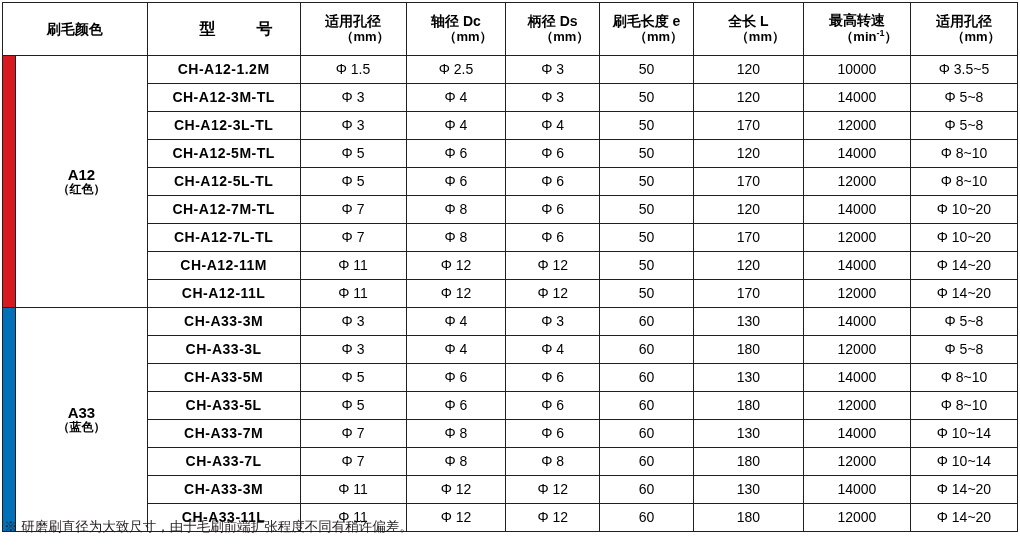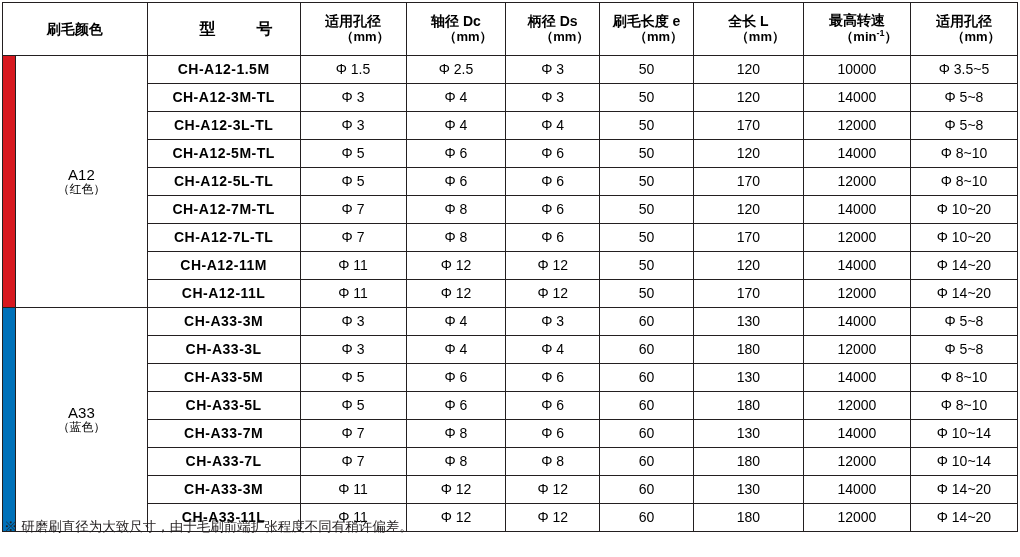--- a/index.html
+++ b/index.html
@@ -49,21 +49,21 @@
     font-size: 16px;
     letter-spacing: 3px;
     padding-left: 28px;
   }
   td.swatch {
     padding: 0;
     border: 1px solid #231f20;
   }
   td.group-cell {
     font-size: 15px;
-    font-weight: normal;
+    font-weight: bold;
     line-height: 1.6;
   }
   td.group-cell .g-code { display: block; font-size: 15px; }
   td.group-cell .g-name { display: block; font-size: 12px; }
   td.model {
     font-weight: bold;
     font-size: 15px;
     letter-spacing: 0.5px;
     height: 27px;
   }
@@ -135,21 +135,21 @@
         </th>
       </tr>
     </thead>
     <tbody id="tbody">
         <tr>
           <td class="swatch" rowspan="9" style="background: rgb(215, 25, 32);"></td>
           <td class="group-cell" rowspan="9">
             <span class="g-code">A12</span>
             <span class="g-name">（红色）</span>
           </td>
-          <td class="model">CH-A12-1.5M</td>
+          <td class="model">CH-A12-1.2M</td>
           <td class="val">Φ 1.5</td>
           <td class="val">Φ 2.5</td>
           <td class="val">Φ  3</td>
           <td class="val">50</td>
           <td class="val">120</td>
           <td class="val">10000</td>
           <td class="val">Φ  3.5~5</td>
         </tr>
         <tr>
           <td class="model">CH-A12-3M-TL</td>

